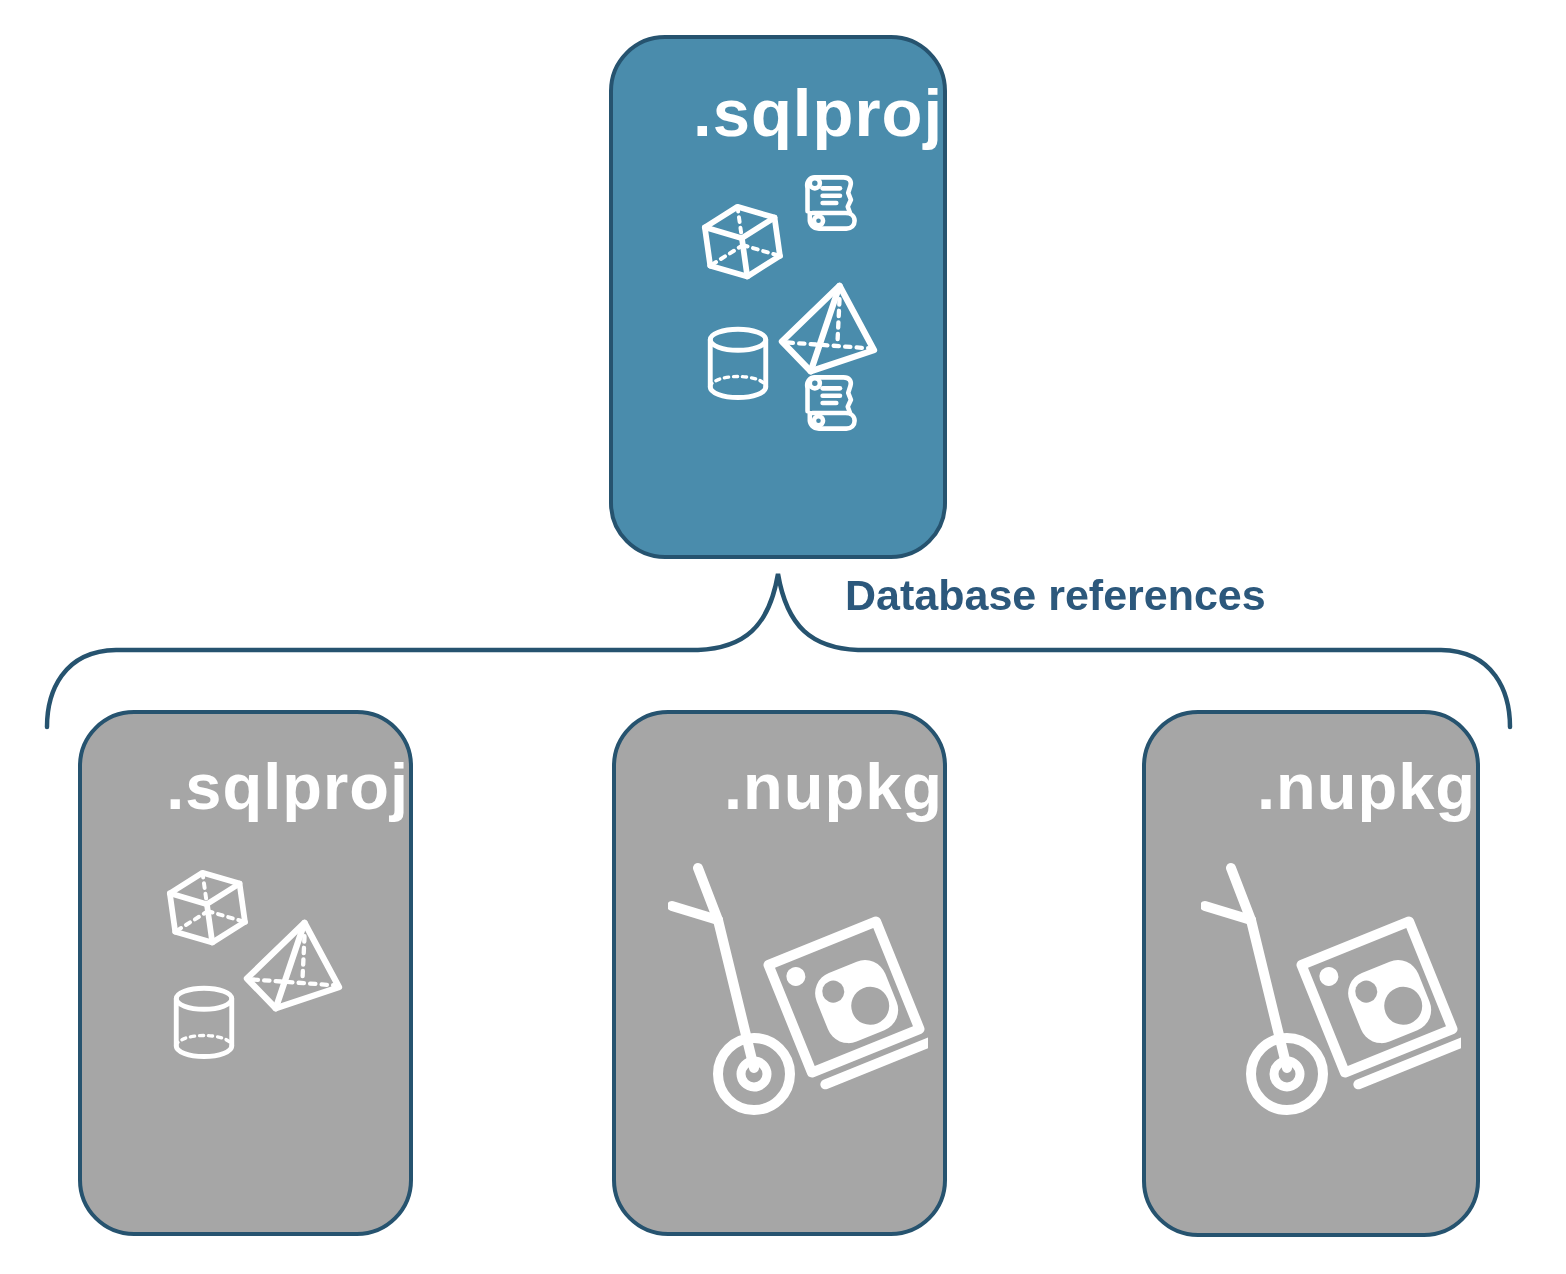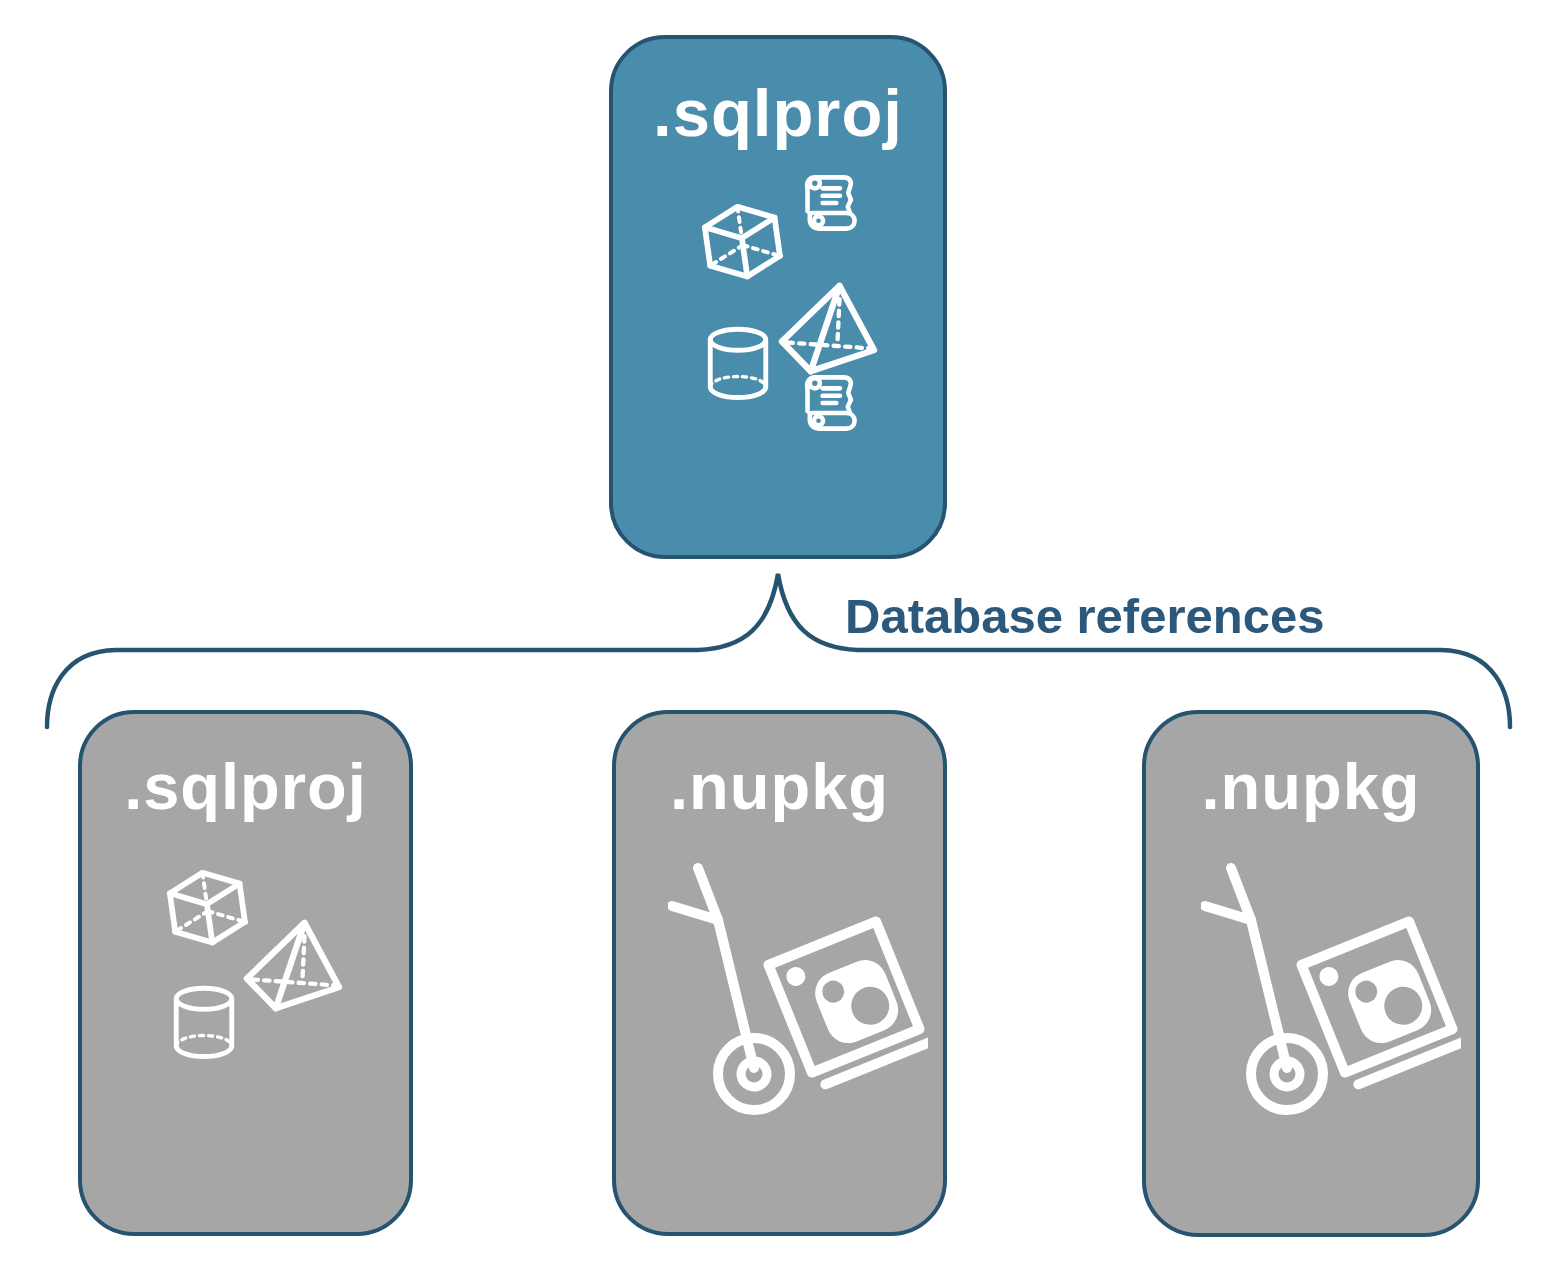--- a/index.html
+++ b/index.html
@@ -10,30 +10,30 @@
   .card{
     position:absolute;box-sizing:border-box;
     border:4.5px solid #26536F;border-radius:56px;
   }
   .card-root{left:609px;top:35px;width:338px;height:524px;background:#4A8CAC;}
   .card-child{background:#A6A6A6;}
   .card-child-1{left:78px;top:710px;width:335px;height:526px;}
   .card-child-2{left:612px;top:710px;width:335px;height:526px;}
   .card-child-3{left:1142px;top:710px;width:338px;height:527px;}
   .card-title{
-    text-align:center;font-weight:700;color:#ffffff;
+    text-align:right;font-weight:700;color:#ffffff;
     font-size:67px;line-height:1;padding-top:40px;
     letter-spacing:1px;
   }
   .card-child .card-title{font-size:65px;padding-top:40px;}
   .icon{position:absolute;}
   .connector-svg{position:absolute;left:0;top:0;pointer-events:none;}
   .connector-label{
-    position:absolute;left:845px;top:592px;
-    font-weight:700;font-size:49px;line-height:1;color:#2C587C;
+    position:absolute;left:845px;top:574px;
+    font-weight:700;font-size:43px;line-height:1;color:#2C587C;
     white-space:nowrap;
   }
   .stroke-icon{stroke:#ffffff;fill:none;stroke-linecap:round;stroke-linejoin:round;}
 </style>
 </head>
 <body>
 
 <div class="card card-root">
   <div class="card-title">.sqlproj</div>
 

